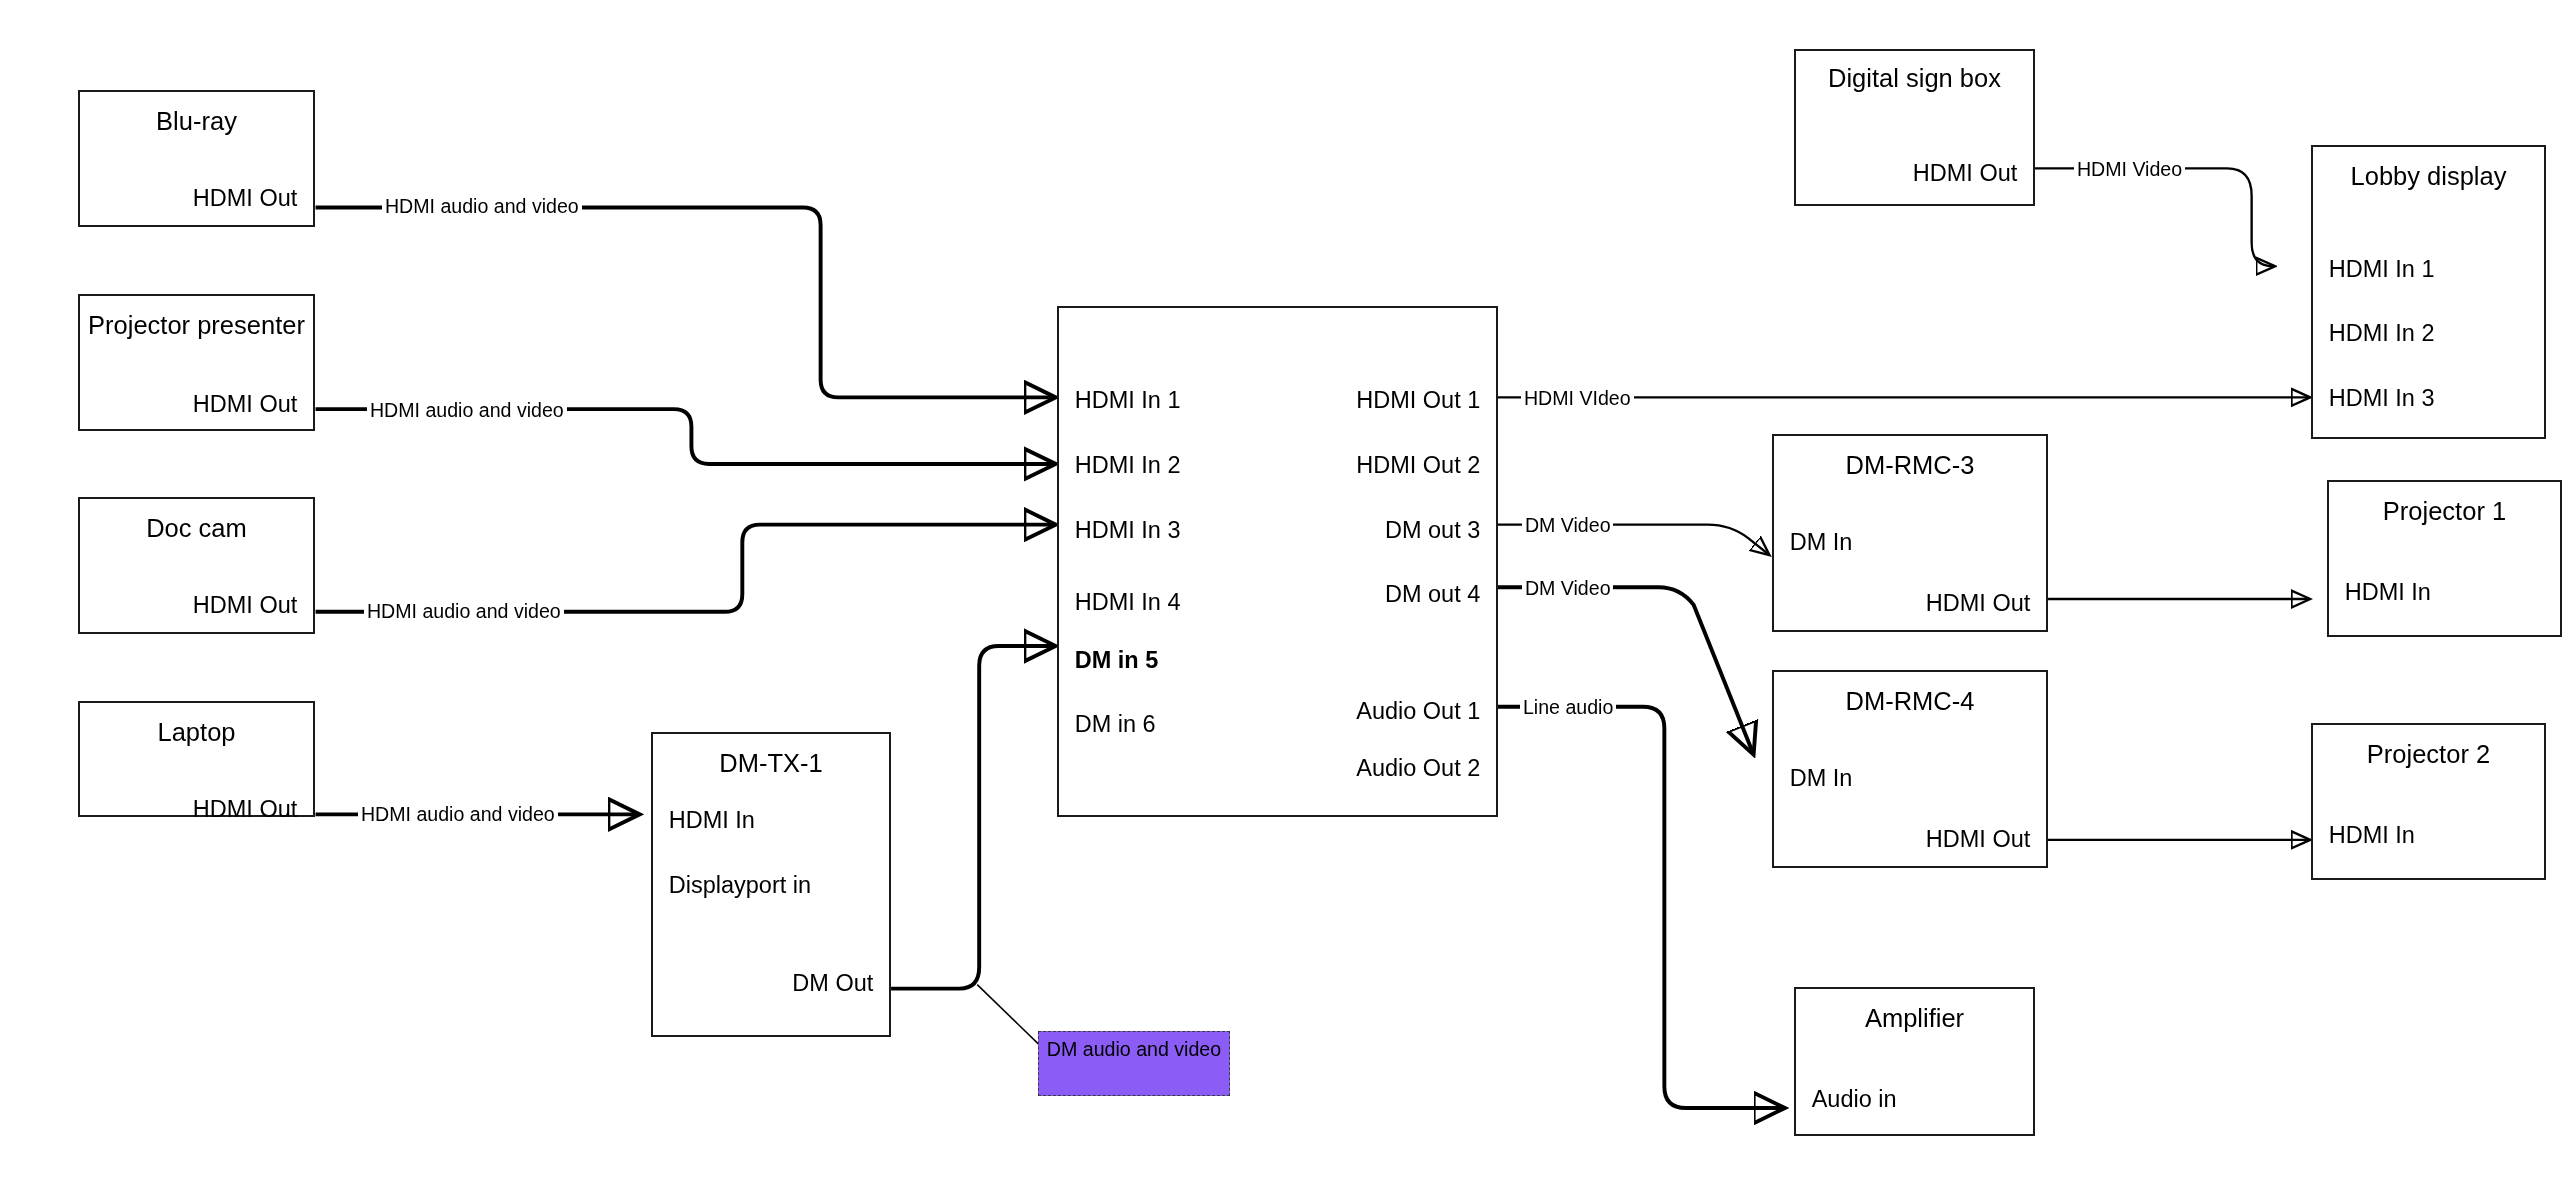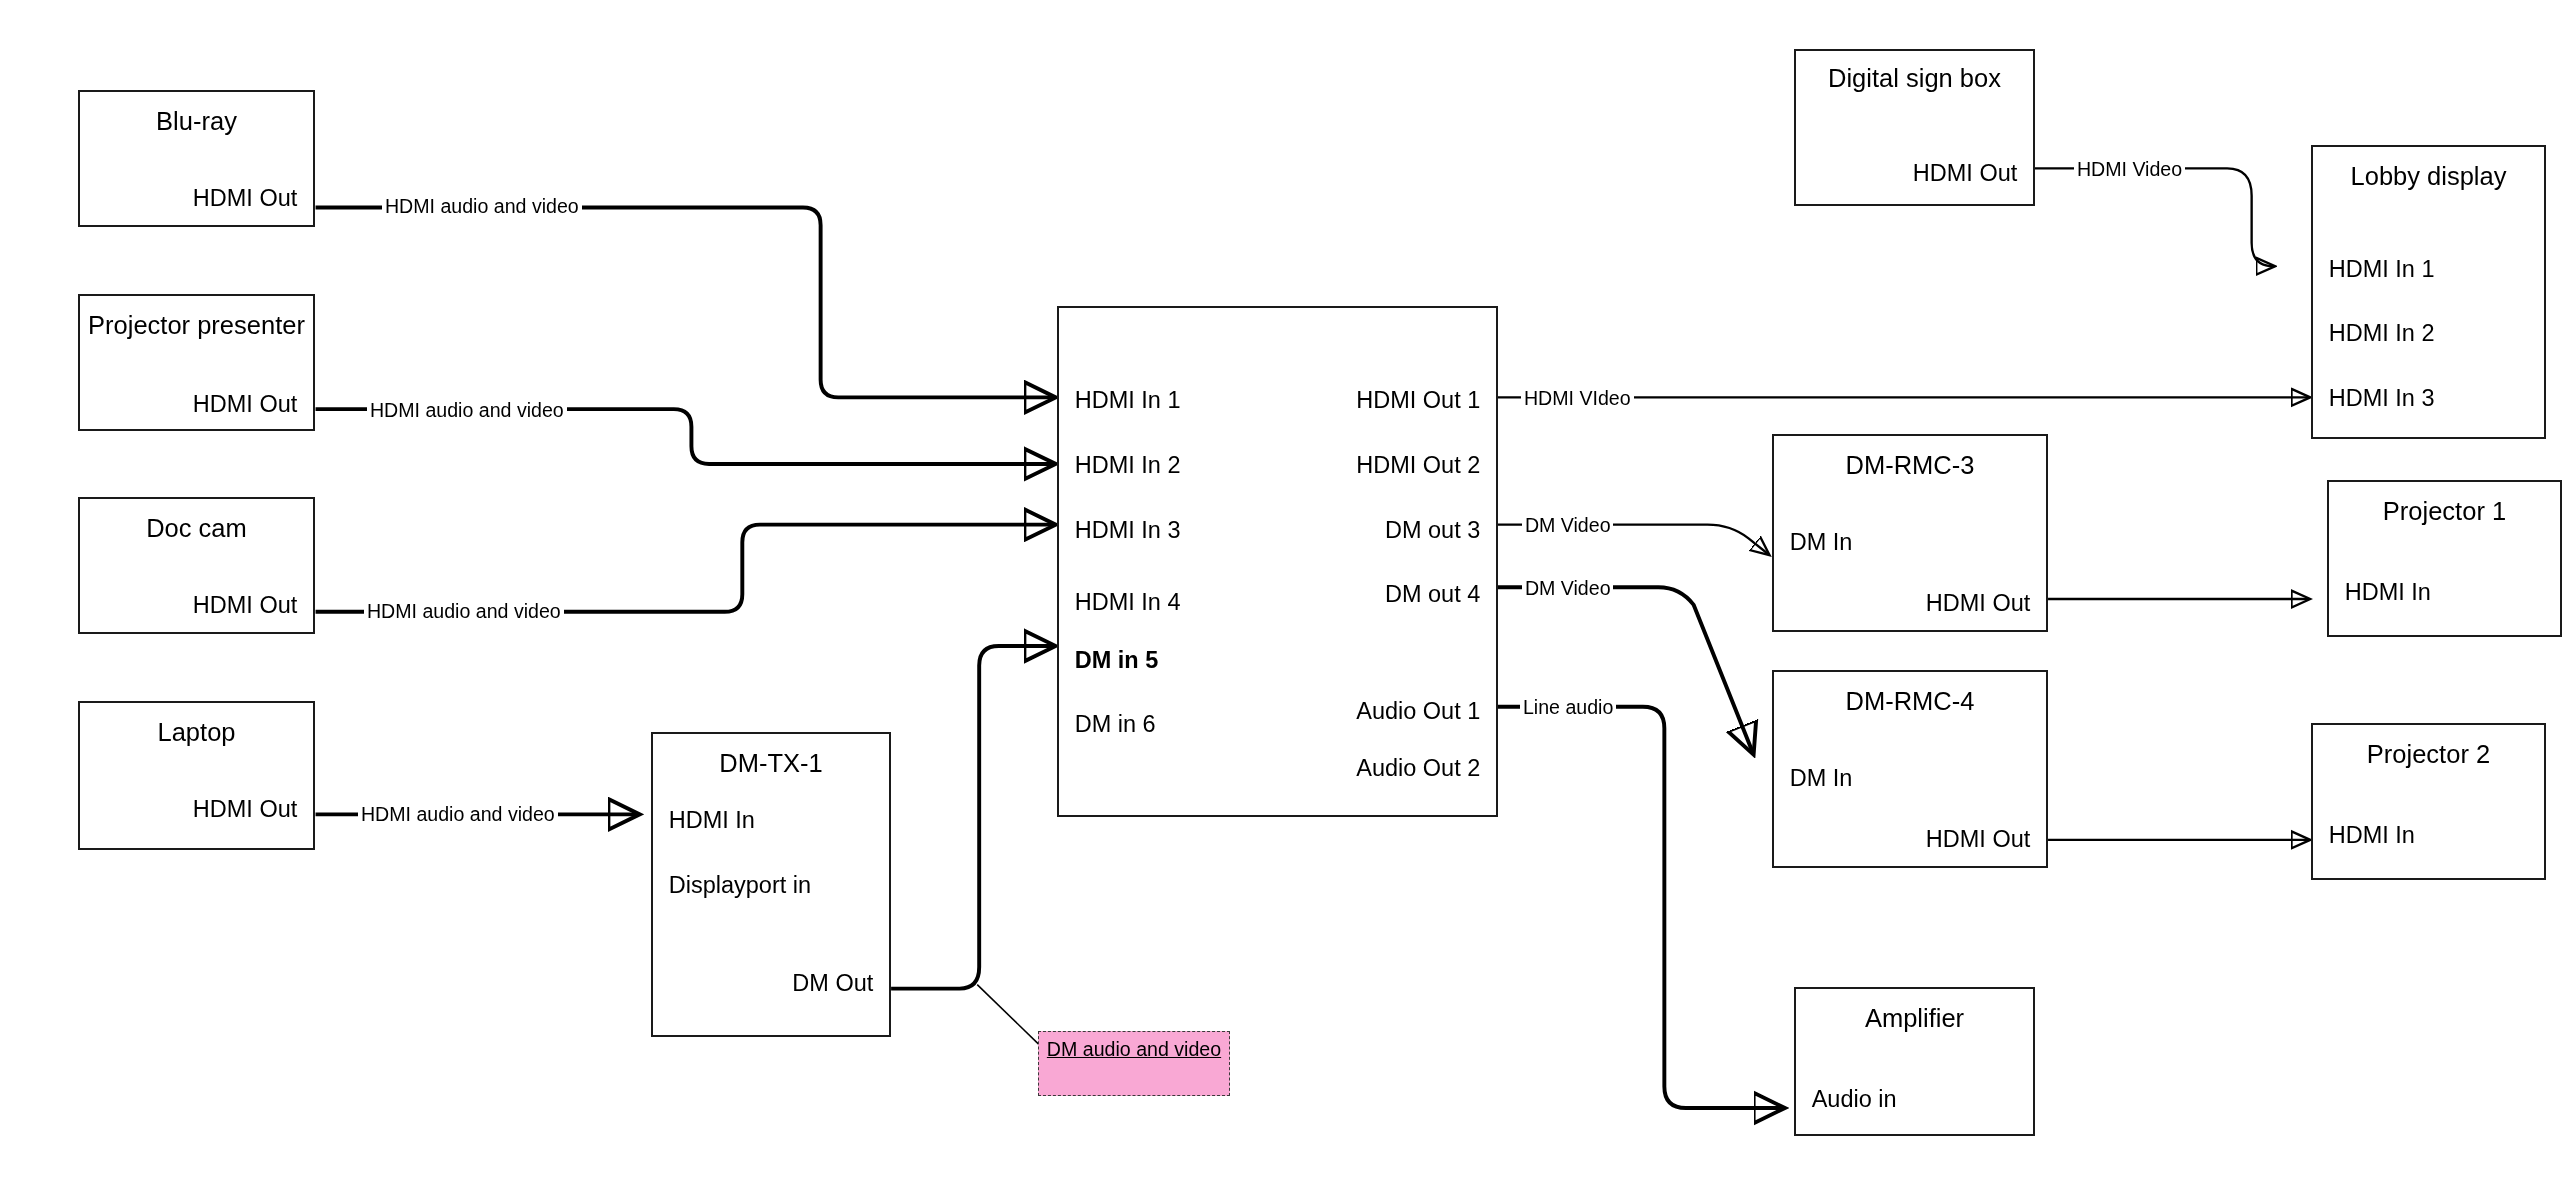--- a/index.html
+++ b/index.html
@@ -52,27 +52,26 @@
     background: #ffffff;
     padding: 1px 2.9px;
     white-space: nowrap;
     z-index: 4;
     line-height: 1.15;
   }
   .note-box {
     position: absolute;
     box-sizing: border-box;
     border: 1px dashed #3a3a3a;
-    background: #f9a8d4;
+    background: #8b5cf6;
     font-size: 19.6px;
     text-align: center;
     line-height: 1.2;
     padding-top: 5.9px;
     z-index: 4;
-    text-decoration: underline;
   }
   svg.wires {
     position: absolute;
     left: 0;
     top: 0;
     width: 2576px;
     height: 1201px;
     z-index: 1;
     pointer-events: none;
   }
@@ -134,21 +133,21 @@
   <div class="node" style="left:78px; top:294px; width:237px; height:137px;">
     <div class="node-title">Projector presenter</div>
     <div class="port right" style="top:96px;">HDMI Out</div>
   </div>
 
   <div class="node" style="left:78px; top:497px; width:237px; height:137px;">
     <div class="node-title">Doc cam</div>
     <div class="port right" style="top:94px;">HDMI Out</div>
   </div>
 
-  <div class="node" style="left:78px; top:701px; width:237px; height:149px;">
+  <div class="node" style="left:78px; top:701px; width:237px; height:116px;">
     <div class="node-title">Laptop</div>
     <div class="port right" style="top:94px;">HDMI Out</div>
   </div>
 
   <div class="node" style="left:651px; top:732px; width:240px; height:305px;">
     <div class="node-title">DM-TX-1</div>
     <div class="port left" style="top:74px;">HDMI In</div>
     <div class="port left" style="top:139px;">Displayport in</div>
     <div class="port right" style="top:237px;">DM Out</div>
   </div>

